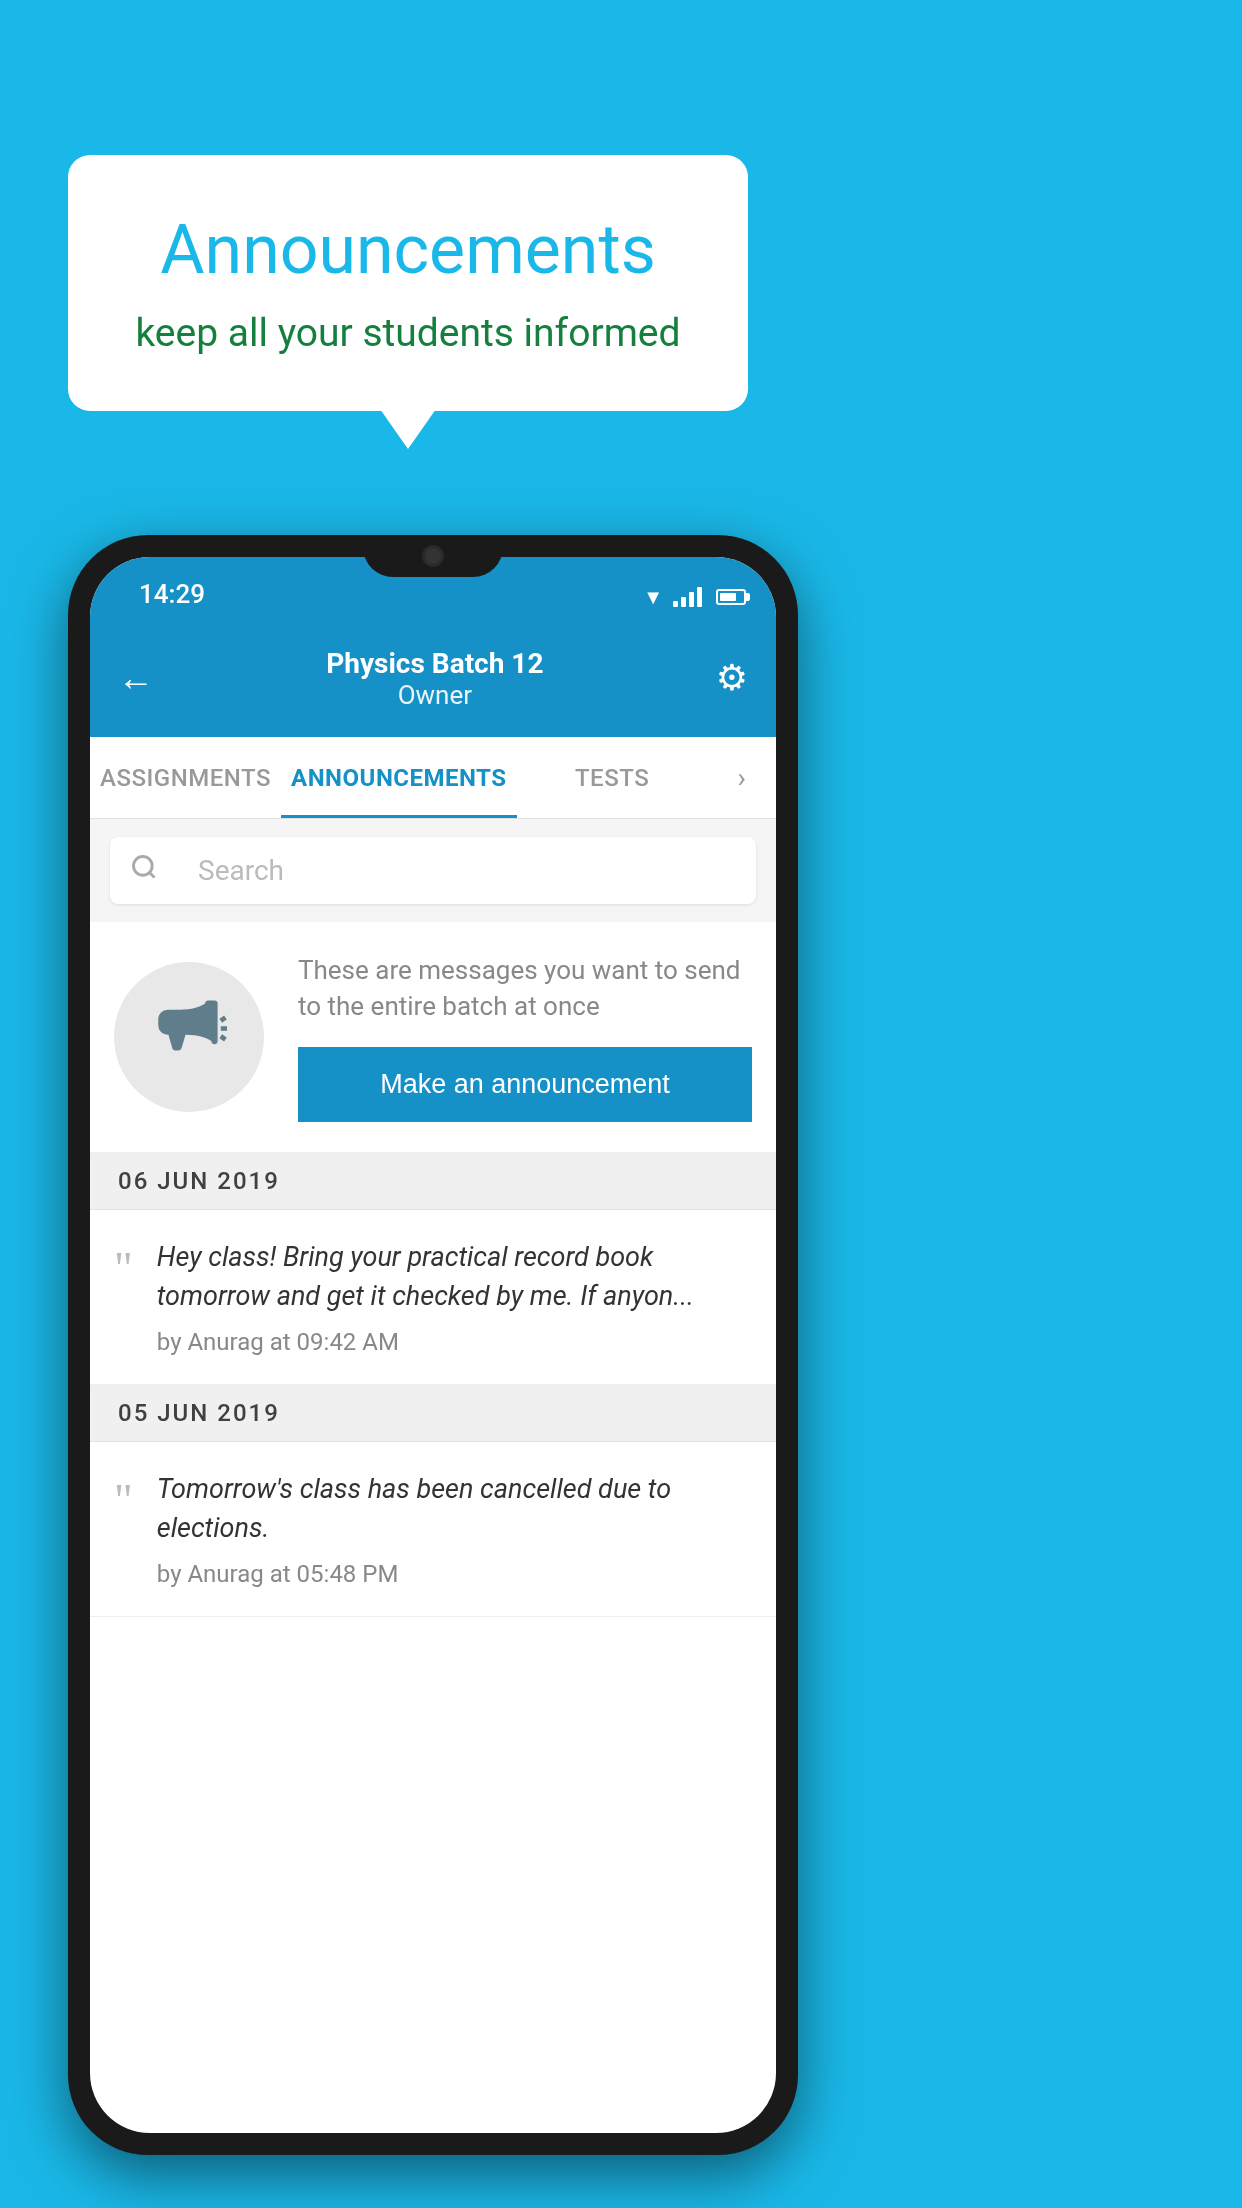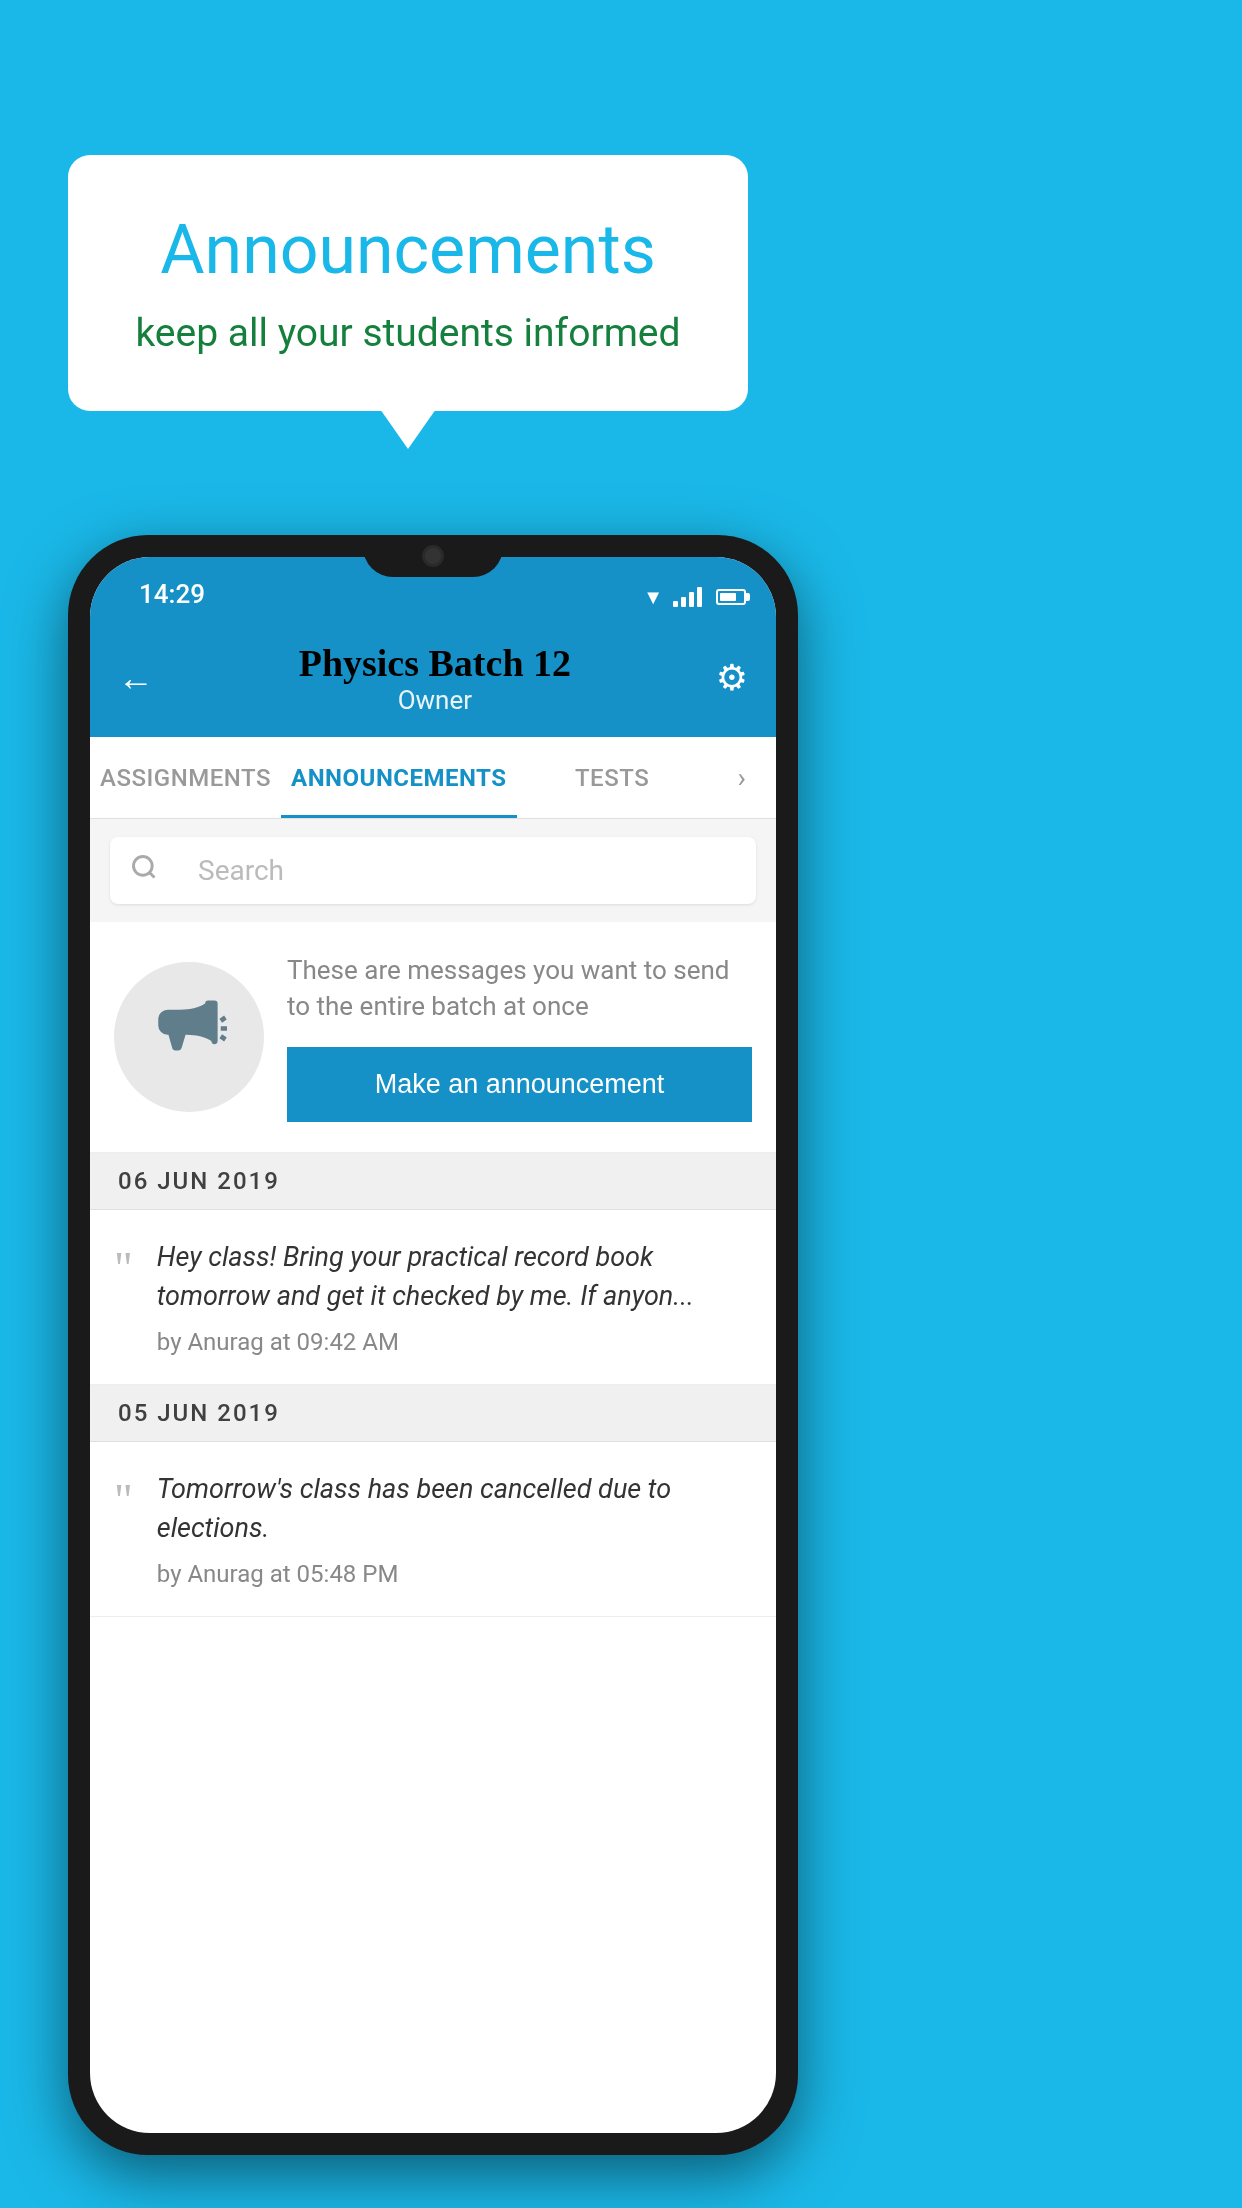--- a/index.html
+++ b/index.html
@@ -215,24 +215,23 @@
       color: white;
       font-size: 36px;
       cursor: pointer;
     }
 
     .header-title-container {
       text-align: center;
     }
 
     .header-title {
-      color: #000000;
-      font-size: 38px;
+      color: #ffffff;
+      font-size: 28px;
       font-weight: 700;
-      font-family: Liberation Serif, serif;
     }
 
     .header-subtitle {
       color: rgba(255,255,255,0.9);
       font-size: 26px;
       font-weight: 400;
     }
 
     .gear-icon {
       color: white;
@@ -317,21 +316,21 @@
       font-size: 28px;
     }
 
     
     .announcement-prompt {
       background: white;
       display: flex;
       align-items: center;
       padding: 30px 24px;
       border-bottom: 1px solid #eee;
-      gap: 23px;
+      gap: 34px;
     }
 
     .announcement-icon-circle {
       width: 150px;
       height: 150px;
       background: #e8e8e8;
       border-radius: 50%;
       display: flex;
       align-items: center;
       justify-content: center;

